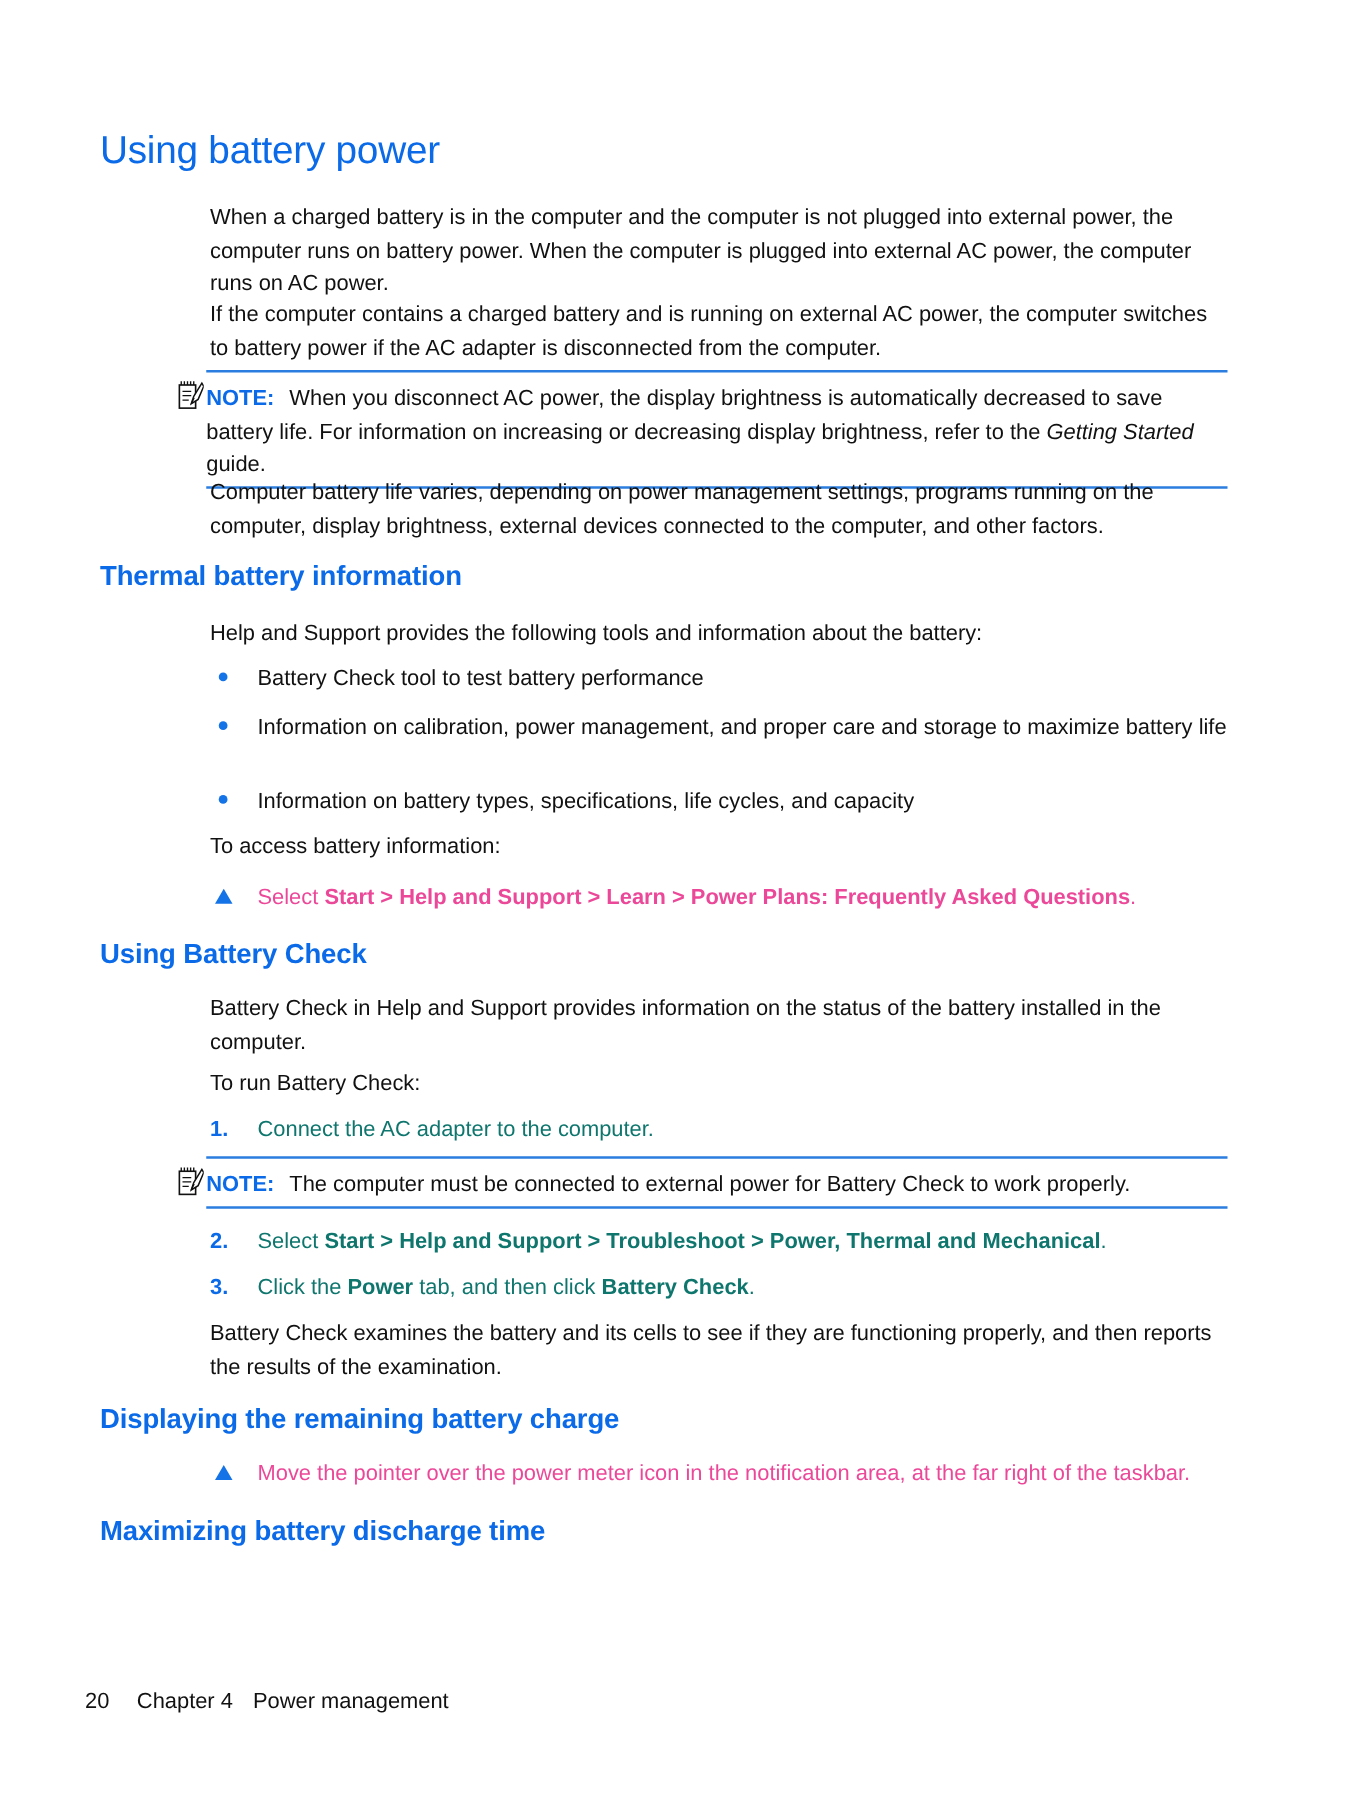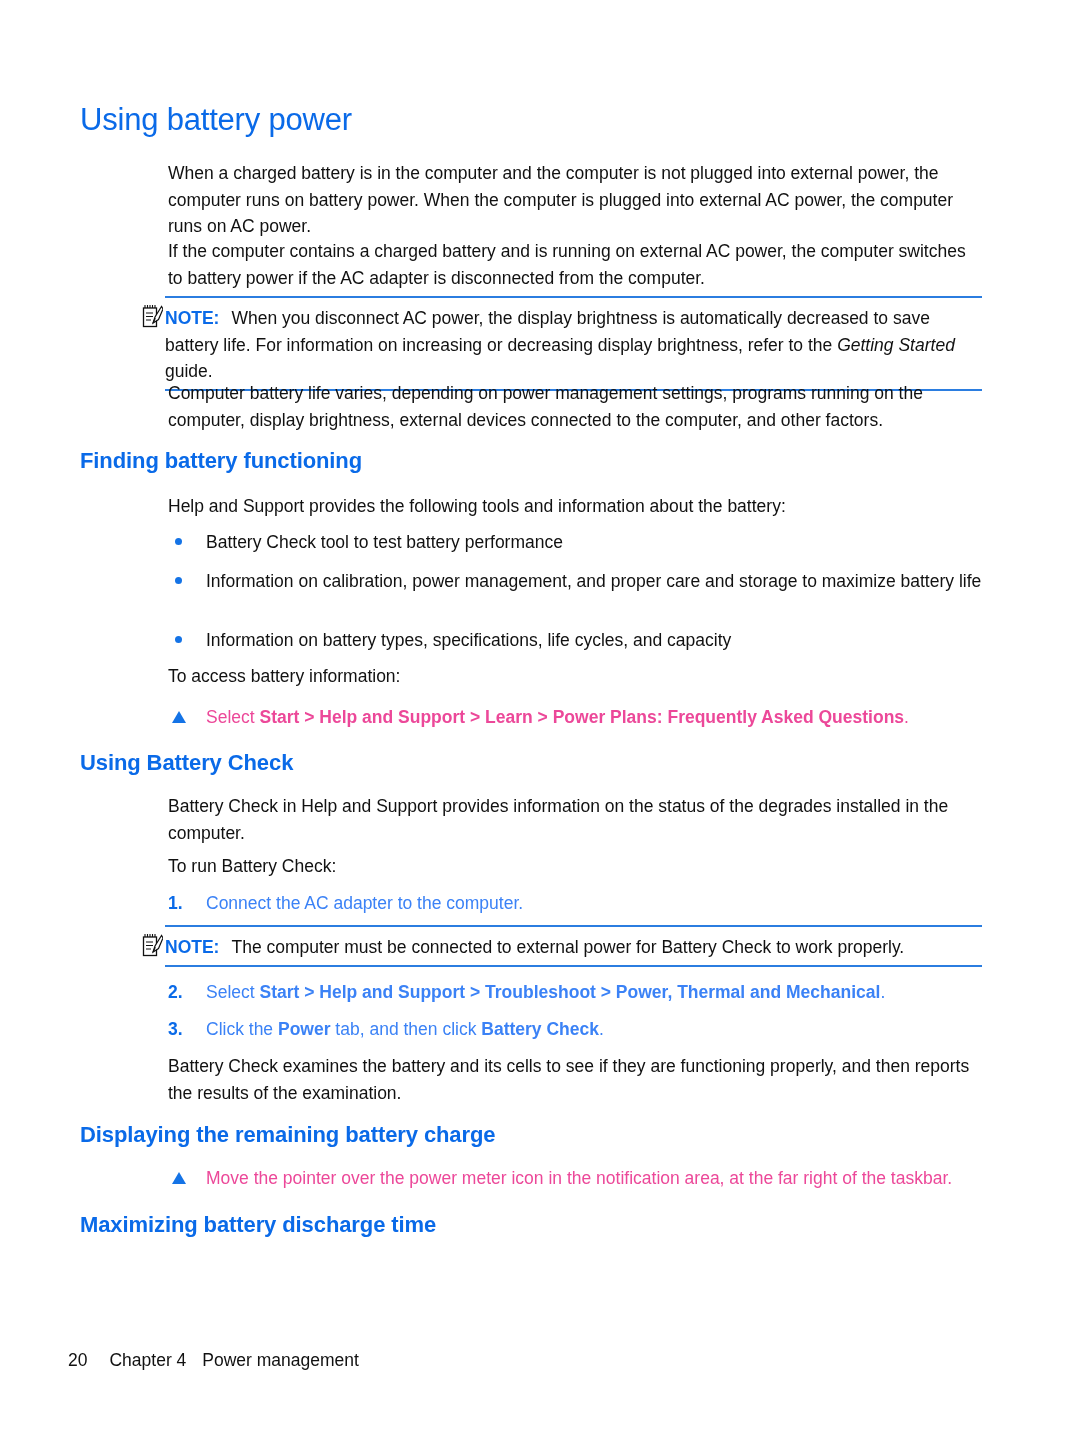--- a/index.html
+++ b/index.html
@@ -162,21 +162,21 @@
     font-size: 17.5px;
     line-height: 26.5px;
     font-weight: bold;
     color: #0a6ae8;
   }
   .num-text {
     display: block;
     padding-left: 38px;
     font-size: 17.5px;
     line-height: 26.5px;
-    color: #3b82f6;
+    color: #0f766e;
   }
 
   b, .b { font-weight: bold; }
   i, .i { font-style: italic; }
 
   
   .footer {
     position: absolute;
     left: 68px;
     top: 1348px;
@@ -214,21 +214,21 @@
         </svg>
       </span>
       <p class="note-text"><span class="note-label">NOTE:</span><span class="note-gap"></span><span>When you disconnect AC power, the display brightness is automatically decreased to save battery life. For information on increasing or decreasing display brightness, refer to the </span><i>Getting Started</i><span> guide.</span></p>
     </div>
     <div class="rule"></div>
   </div>
 
   <p class="para" style="top:380px;">Computer battery life varies, depending on power management settings, programs running on the computer, display brightness, external devices connected to the computer, and other factors.</p>
 
   <div class="heading-block" style="top:448px;">
-    <h2 class="h2">Finding battery functioning</h2>
+    <h2 class="h2">Thermal battery information</h2>
   </div>
 
   <p class="para" style="top:493px;">Help and Support provides the following tools and information about the battery:</p>
 
   <div class="bullet-row" style="top:529px;">
     <span class="bullet-dot"></span>
     <span class="bullet-text">Battery Check tool to test battery performance</span>
   </div>
 
   <div class="bullet-row" style="top:568px;">
@@ -245,21 +245,21 @@
 
   <div class="tri-row" style="top:704px;">
     <span class="tri-mark"></span>
     <span class="tri-text"><span>Select </span><b>Start &gt; Help and Support &gt; Learn &gt; Power Plans: Frequently Asked Questions</b><span>.</span></span>
   </div>
 
   <div class="heading-block" style="top:750px;">
     <h2 class="h2">Using Battery Check</h2>
   </div>
 
-  <p class="para" style="top:793px;">Battery Check in Help and Support provides information on the status of the degrades installed in the computer.</p>
+  <p class="para" style="top:793px;">Battery Check in Help and Support provides information on the status of the battery installed in the computer.</p>
 
   <p class="para" style="top:853px;">To run Battery Check:</p>
 
   <div class="num-row" style="top:890px;">
     <span class="num-marker">1.</span>
     <span class="num-text">Connect the AC adapter to the computer.</span>
   </div>
 
   <div class="note" style="top:925px;">
     <div class="rule"></div>

